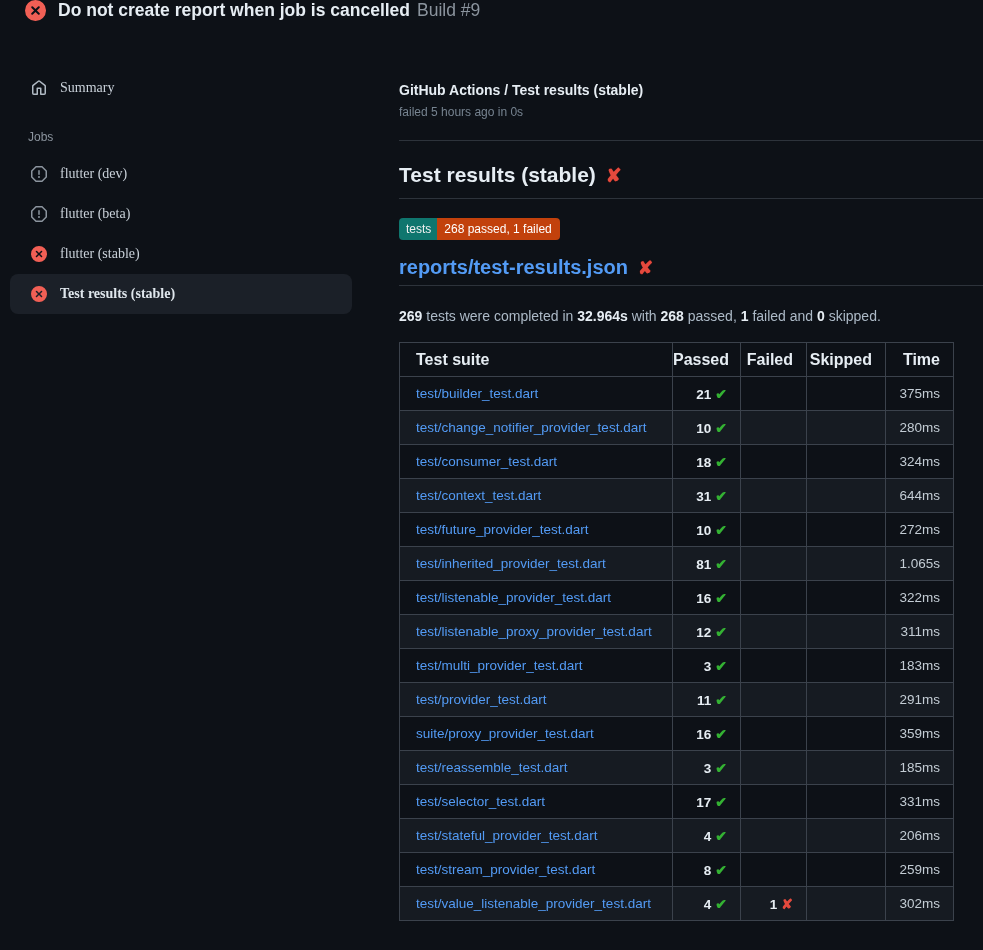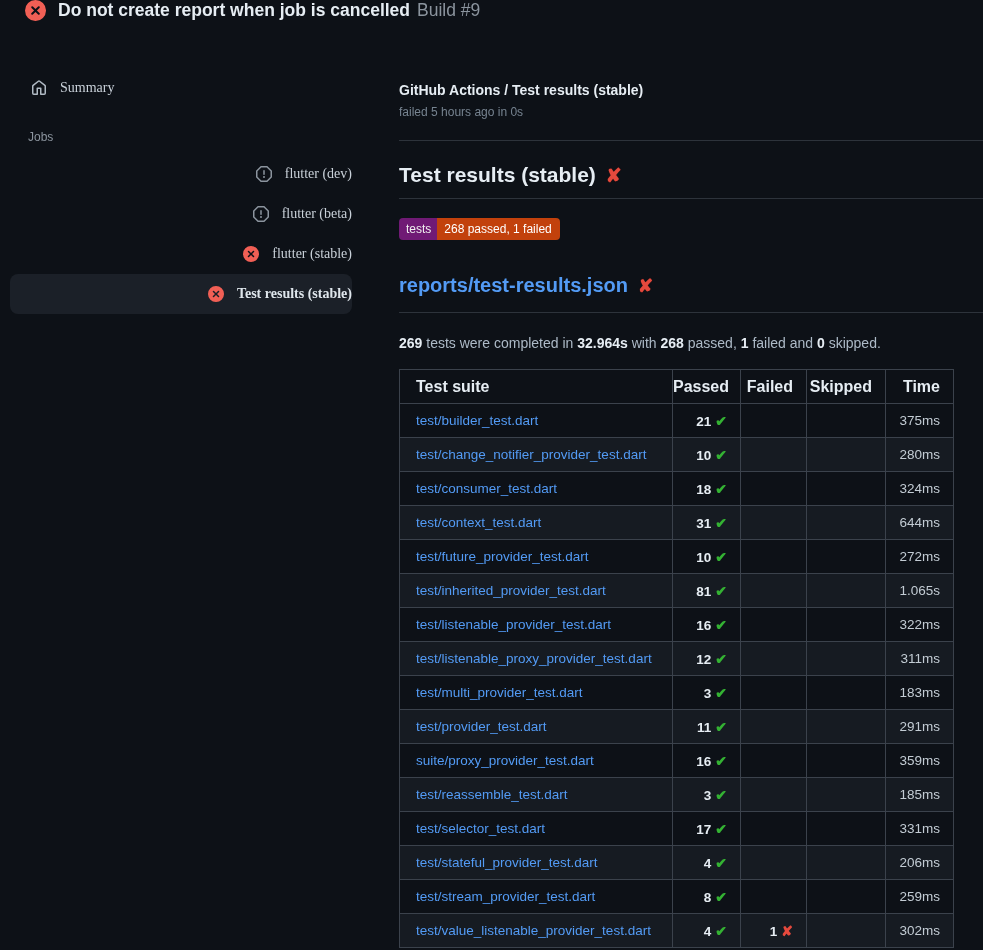--- a/index.html
+++ b/index.html
@@ -49,21 +49,21 @@
   }
   .side-item svg { width: 16px; height: 16px; flex: 0 0 auto; }
   .side-item .lbl { margin-left: 13px; font-size: 14px; color: #c9d1d9; font-family: Liberation Serif, serif; }
   .side-item.selected { background: #1b2028; }
   .side-item.selected .lbl { font-weight: 700; color: #dfe6ec; }
   .jobs-head {
     margin: 24px 0 10px 28px;
     font-size: 12px;
     color: #8b949e;
   }
-  .job-item { height: 40px; margin-bottom: 0; justify-content: flex-end; }
+  .job-item { height: 40px; margin-bottom: 0; }
   #summary-item { margin-bottom: 0; }
 
   
   .breadcrumb { font-size: 14px; font-weight: 700; color: #e6edf3; }
   .run-meta { margin-top: 7px; font-size: 12px; color: #768390; }
   .divider { border: none; border-top: 1px solid #2d333b; margin-top: 21px; }
 
   .section-h1 {
     margin-top: 22px;
     padding-bottom: 11px;
@@ -83,26 +83,26 @@
     text-shadow: 0 0 1px #7a1f17;
   }
   .badge {
     margin-top: 19px;
     display: inline-flex;
     font-size: 12px;
     line-height: 1;
     border-radius: 4px;
     overflow: hidden;
   }
-  .badge .b-label { background: #701a75; color: #f0f0f0; padding: 5px 6px 5px 7px; }
+  .badge .b-label { background: #0f766e; color: #f0f0f0; padding: 5px 6px 5px 7px; }
   .badge .b-value { background: #c2410c; color: #fff; padding: 5px 8px 5px 7px; }
 
   .report-h2 {
-    margin-top: 34px;
-    padding-bottom: 15px;
+    margin-top: 16px;
+    padding-bottom: 6px;
     border-bottom: 1px solid #2d333b;
     font-size: 20px;
     font-weight: 700;
     color: #539bf5;
     display: flex;
     align-items: center;
   }
   .report-h2 .report-link { cursor: pointer; }
   .report-h2 .fail-x { font-size: 18px; }
 

